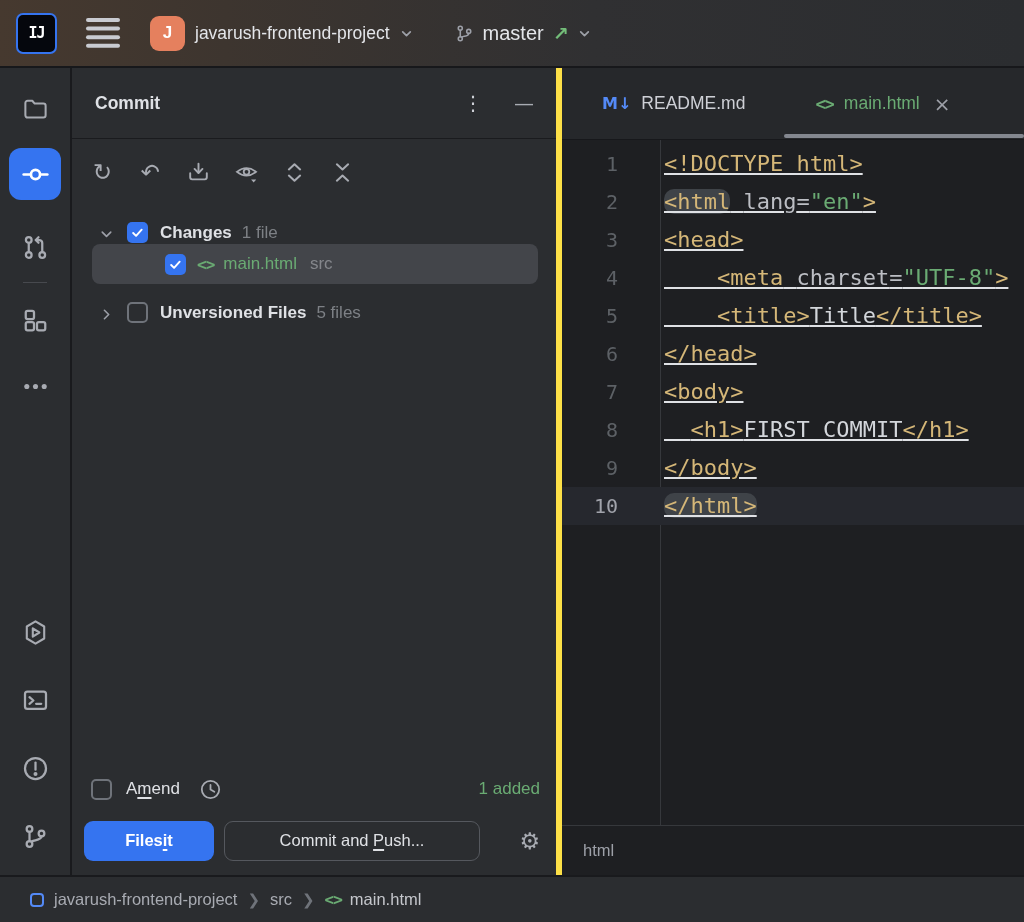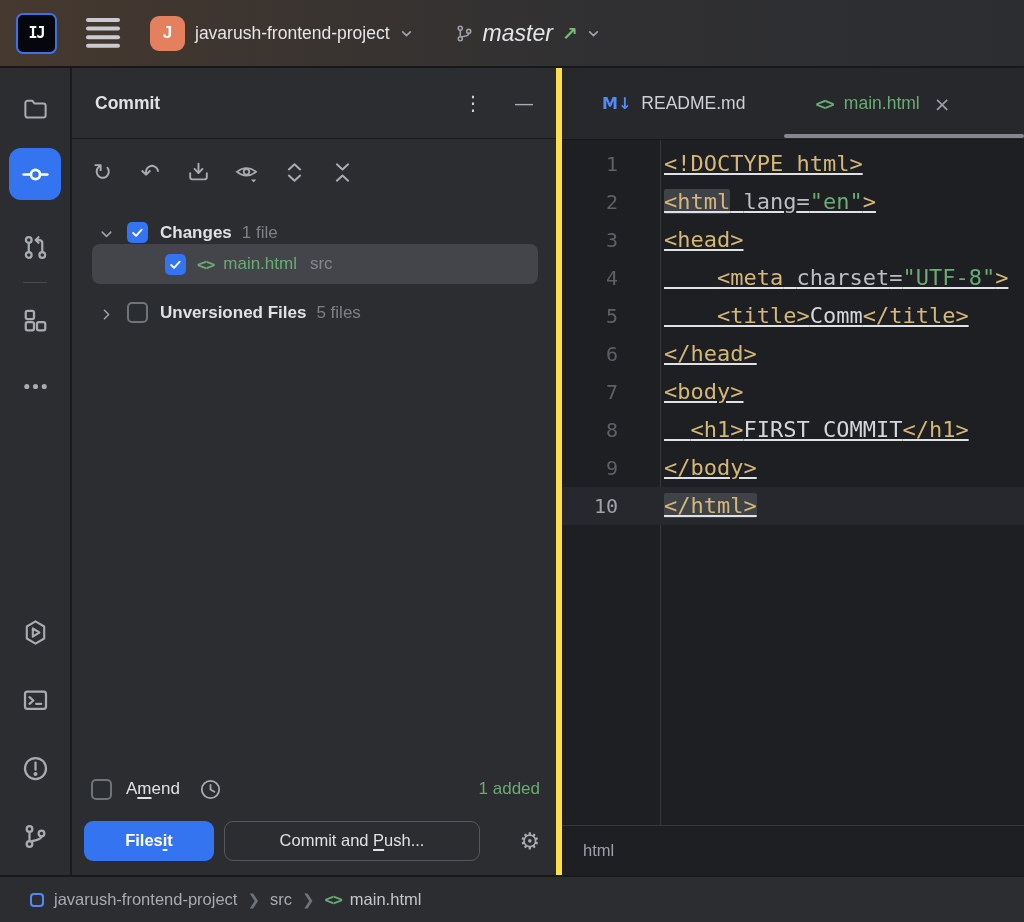--- a/index.html
+++ b/index.html
@@ -15,21 +15,21 @@
           font:700 15px "DejaVu Sans Mono", monospace; letter-spacing:-1px; margin-right:29px; flex:none; }
   .hamburger { width:34px; height:30px; position:relative; margin-right:30px; flex:none; }
   .hamburger i { position:absolute; left:0; top:0; width:34px; height:3.6px; border-radius:2px; background:#C9CBD1;
                  box-shadow:0 8.6px 0 #C9CBD1, 0 17.2px 0 #C9CBD1, 0 25.8px 0 #C9CBD1; display:block; }
   .widget { display:flex; align-items:center; gap:10px; }
   .avatar { width:35px; height:35px; border-radius:9px; background:#E5805E; color:#fff;
             display:flex; align-items:center; justify-content:center; font-weight:700; font-size:17px; }
   .project-name { font-size:17.5px; color:#E3E5E9; }
   .chev { color:#9DA0A8; display:flex; }
   .branch-widget { display:flex; align-items:center; gap:9px; margin-left:42px; }
-  .branch-name { font-size:23px; color:#E3E5E9;font-style:italic; }
+  .branch-name { font-size:20px; color:#E3E5E9; }
   .push-arrow { color:#73BD79; font-size:19px; font-weight:700; font-family:"DejaVu Sans",sans-serif; }
 
   
   .main { display:flex; height:807px; }
 
   
   .stripe { width:72px; flex:none; background:#2b2d30; border-right:2px solid #191a1d;
             display:flex; flex-direction:column; align-items:center; padding:20px 0 18px; }
   .sicon { width:42px; height:42px; border-radius:10px; color:#A8ABB2;
            display:flex; align-items:center; justify-content:center; cursor:pointer; }
@@ -106,21 +106,21 @@
   .cl { display:flex; height:38px; line-height:38px; position:relative; }
   .cl.current { background:#26282e; }
   .ln { width:56px; flex:none; margin-right:42px; text-align:right; color:#5d6166; font-size:20px; }
   .cl.current .ln { color:#A1A3AB; }
   .ct { white-space:pre; padding-left:4px;text-decoration:underline; }
   .seg-tag { color:#D5B778; }
   .seg-attr { color:#BCBEC4; }
   .seg-string { color:#6AAB73; }
   .seg-text { color:#D3D6DB; }
   .seg-plain { color:#BCBEC4; }
-  .seg-hl { background:#3f4348; border-radius:2px; }
+  .seg-hl { background:#3f4348; border-radius:10px; }
 
   .editor-breadcrumb { height:50px; flex:none; border-top:1px solid #36383c; display:flex; align-items:center;
                        padding-left:21px; font-size:16.5px; color:#9DA0A8; }
 
   
   .statusbar { height:47px; border-top:2px solid #191a1d; background:#2b2d30;
                display:flex; align-items:center; padding-left:30px; font-size:16.5px; color:#A8ABB2; }
   .module-icon { width:14px; height:14px; border:2.5px solid #548AF7; border-radius:4px; margin-right:10px; flex:none; }
   .crumb { cursor:pointer; }
   .crumb-sep { color:#6F737A; margin:0 10px; font-size:15px; }
@@ -403,21 +403,21 @@
             <div class="cl">
               <div class="ln">3</div>
               <div class="ct"><span class="seg-tag">&lt;head&gt;</span></div>
             </div>
             <div class="cl">
               <div class="ln">4</div>
               <div class="ct"><span class="seg-plain">    </span><span class="seg-tag">&lt;meta</span><span class="seg-plain"> </span><span class="seg-attr">charset</span><span class="seg-attr">=</span><span class="seg-string">"UTF-8"</span><span class="seg-tag">&gt;</span></div>
             </div>
             <div class="cl">
               <div class="ln">5</div>
-              <div class="ct"><span class="seg-plain">    </span><span class="seg-tag">&lt;title&gt;</span><span class="seg-text">Comm</span><span class="seg-tag">&lt;/title&gt;</span></div>
+              <div class="ct"><span class="seg-plain">    </span><span class="seg-tag">&lt;title&gt;</span><span class="seg-text">Title</span><span class="seg-tag">&lt;/title&gt;</span></div>
             </div>
             <div class="cl">
               <div class="ln">6</div>
               <div class="ct"><span class="seg-tag">&lt;/head&gt;</span></div>
             </div>
             <div class="cl">
               <div class="ln">7</div>
               <div class="ct"><span class="seg-tag">&lt;body&gt;</span></div>
             </div>
             <div class="cl">

